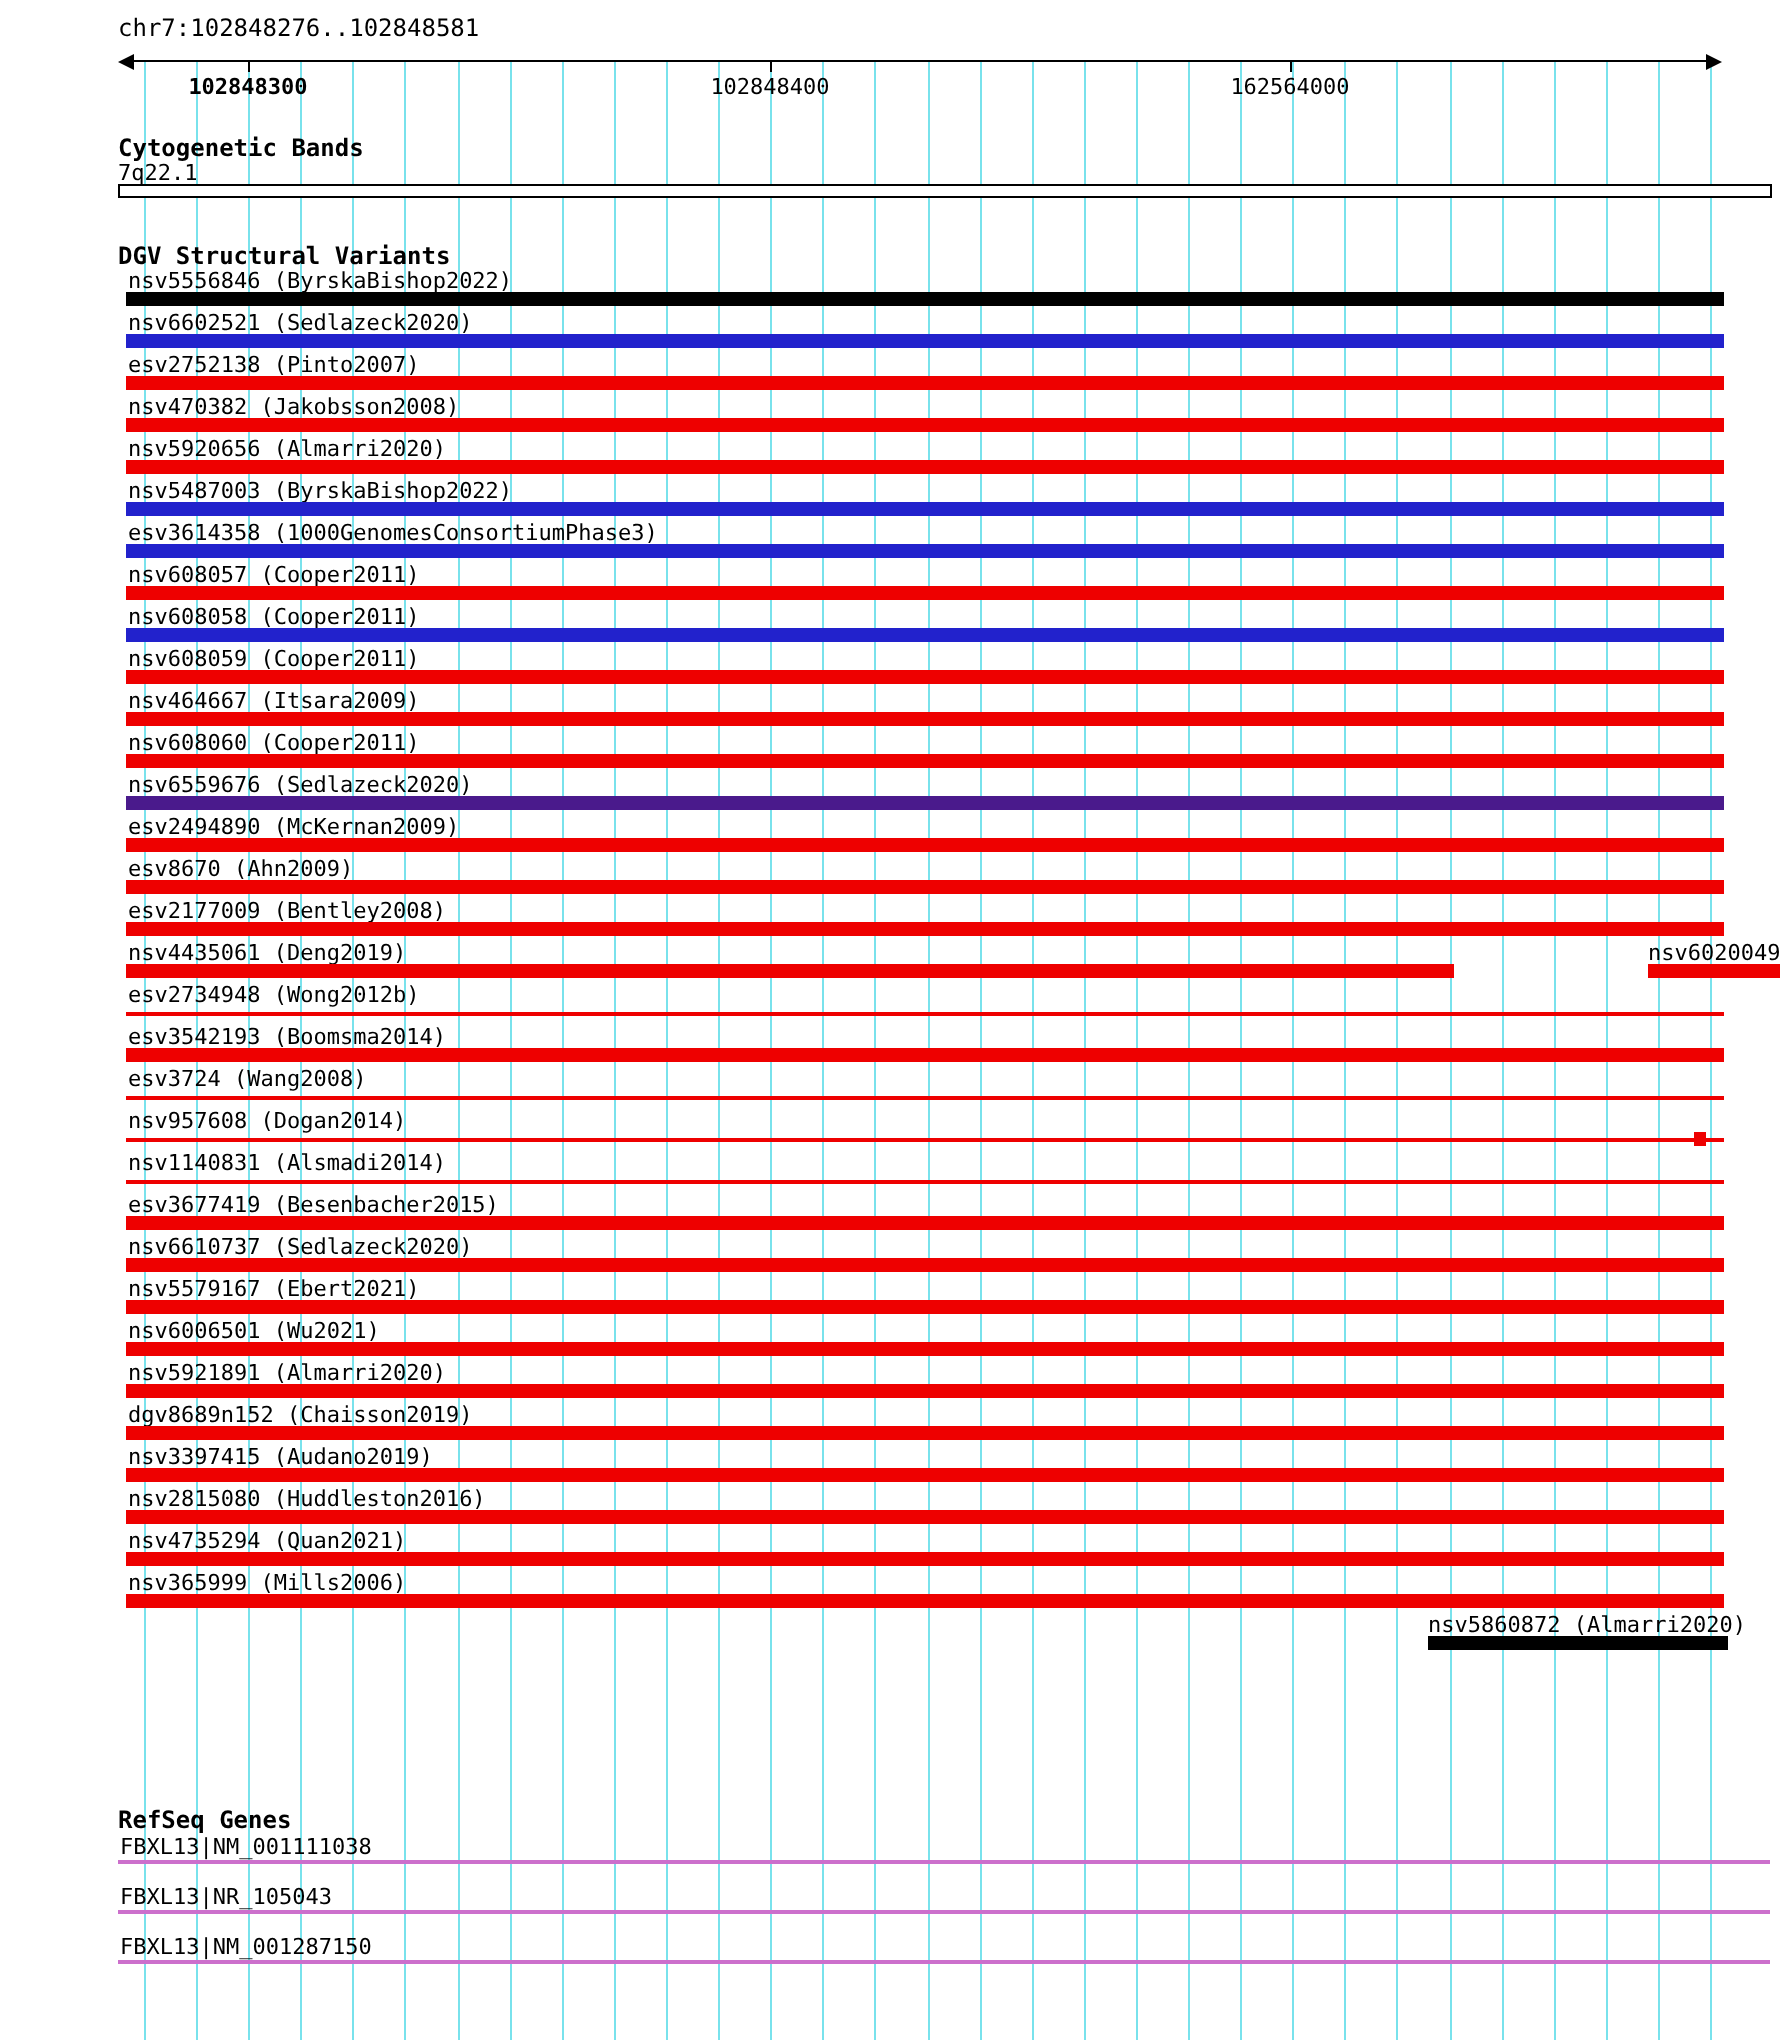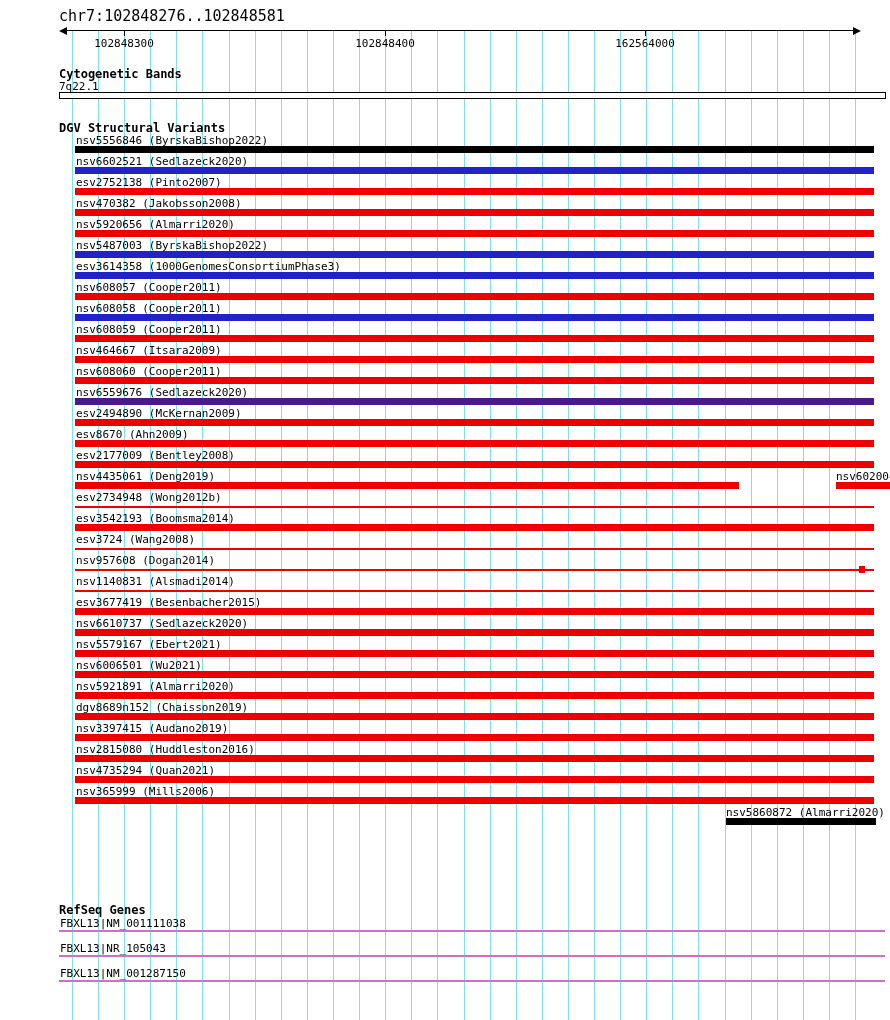--- a/index.html
+++ b/index.html
@@ -12,38 +12,38 @@
     height: 1020px;
     background: #ffffff;
     overflow: hidden;
   }
 
   
   #grid-layer { position: absolute; left: 0; top: 30px; width: 890px; height: 990px; }
   .gridline { position: absolute; top: 0; height: 100%; width: 1px; }
 
   
-  .region-label { position: absolute; left: 59px; top: 7px; font-size: 15px; white-space: pre; }
+  .region-label { position: absolute; left: 59px; top: 7px; font-size: 12px; white-space: pre; }
   #ruler { position: absolute; left: 0; top: 0; width: 890px; height: 52px; }
   .ruler-line { position: absolute; left: 66px; top: 30px; width: 788px; height: 1px; background: #000; }
   .arrow { position: absolute; top: 27px; width: 0; height: 0; }
   .arrow-left  { left: 59px;  border-top: 4px solid transparent; border-bottom: 4px solid transparent; border-right: 8px solid #000; }
   .arrow-right { left: 853px; border-top: 4px solid transparent; border-bottom: 4px solid transparent; border-left: 8px solid #000; }
   .ruler-tick { position: absolute; top: 31px; width: 1px; height: 5px; background: #000; }
   .ruler-tick-label { position: absolute; top: 37px; width: 90px; text-align: center; font-size: 11px; }
 
   
   .section-title { position: absolute; left: 59px; font-weight: bold; font-size: 12px; white-space: pre; }
 
   
   .band-label { position: absolute; left: 59px; top: 80px; font-size: 11px; }
   .band-rect { position: absolute; left: 59px; top: 92px; width: 827px; height: 7px; border: 1px solid #000; background: #fff; }
 
   
-  #dgv-variants { position: absolute; left: 16px; top: 133px; width: 741px; }
+  #dgv-variants { position: absolute; left: 4px; top: 133px; width: 741px; }
   .variant-row { position: relative; width: 890px; height: 21px; }
   .variant-label { position: absolute; top: 1px; font-size: 11px; white-space: pre; }
   .variant-bar { position: absolute; }
 
   
   #refseq-genes { position: absolute; left: 0; top: 916px; width: 890px; }
   .gene-row { position: relative; width: 890px; height: 25px; }
   .gene-label { position: absolute; left: 60px; top: 1px; font-size: 11px; white-space: pre; }
   .gene-line { position: absolute; top: 14px; height: 2px; }
 </style>
@@ -86,21 +86,21 @@
       <div class="gridline" style="left: 855px; background: rgb(121, 226, 236);"></div>
     </div>
 
   <div class="region-label">chr7:102848276..102848581</div>
 
   <div id="ruler">
     <div class="ruler-line"></div>
     <div class="arrow arrow-left"></div>
     <div class="arrow arrow-right"></div>
   <div class="ruler-tick" style="left: 124px;"></div>
-      <div class="ruler-tick-label" style="left: 79px;">102848300</div>
+      <div class="ruler-tick-label" style="left: 79px; font-weight: bold;">102848300</div>
       <div class="ruler-tick" style="left: 385px;"></div>
       <div class="ruler-tick-label" style="left: 340px;">102848400</div>
       <div class="ruler-tick" style="left: 645px;"></div>
       <div class="ruler-tick-label" style="left: 600px;">162564000</div>
     </div>
 
   <div class="section-title" style="top:67px;">Cytogenetic Bands</div>
   <div class="band-label">7q22.1</div>
   <div class="band-rect"></div>
 

